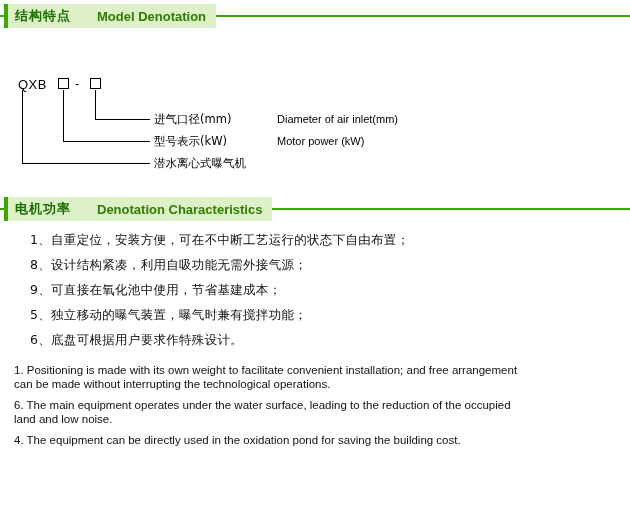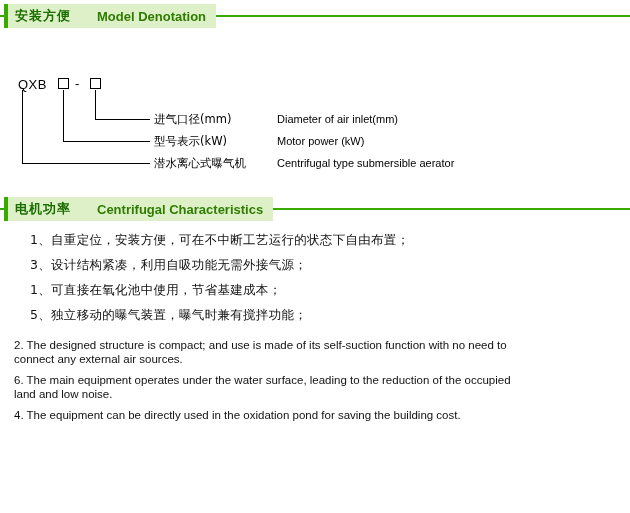--- a/index.html
+++ b/index.html
@@ -139,21 +139,21 @@
     margin: 0 18px 7px 14px;
     line-height: 14px;
   }
 </style>
 </head>
 <body>
 
 <div class="section-head" style="top:4px;">
   <div class="rule"></div>
   <div class="tab">
-    <span class="tab-cn">安装方便</span>
+    <span class="tab-cn">结构特点</span>
     <span class="tab-en">Model Denotation</span>
   </div>
 </div>
 
 <div id="model-diagram">
 
   <span class="code-label">QXB</span>
   <span class="code-box" style="left:58px; top:44px;"></span>
   <span class="code-dash" style="left:75px; top:44px;">-</span>
   <span class="code-box" style="left:90px; top:44px;"></span>
@@ -164,36 +164,36 @@
   <span class="lead-en" style="left:277px; top:79px;">Diameter of air inlet(mm)</span>
 
   <div class="vline" style="left:63px; top:56px; height:51px;"></div>
   <div class="hline" style="left:63px; top:107px; width:87px;"></div>
   <span class="lead-cn" style="left:154px; top:100px;">型号表示(kW)</span>
   <span class="lead-en" style="left:277px; top:101px;">Motor power (kW)</span>
 
   <div class="vline" style="left:22px; top:56px; height:73px;"></div>
   <div class="hline" style="left:22px; top:129px; width:128px;"></div>
   <span class="lead-cn" style="left:154px; top:122px;">潜水离心式曝气机</span>
-  <span class="lead-en" style="left:277px; top:123px;">Centrifugal type submersible aerator</span>
 </div>
 
 <div class="section-head" style="top:197px;">
   <div class="rule"></div>
   <div class="tab">
     <span class="tab-cn">电机功率</span>
-    <span class="tab-en">Centrifugal Characteristics</span>
+    <span class="tab-en">Denotation Characteristics</span>
   </div>
 </div>
 
 <div id="struct-body">
   <p class="cn-item">1、自重定位，安装方便，可在不中断工艺运行的状态下自由布置；</p>
-  <p class="cn-item">3、设计结构紧凑，利用自吸功能无需外接气源；</p>
-  <p class="cn-item">1、可直接在氧化池中使用，节省基建成本；</p>
+  <p class="cn-item">8、设计结构紧凑，利用自吸功能无需外接气源；</p>
+  <p class="cn-item">9、可直接在氧化池中使用，节省基建成本；</p>
   <p class="cn-item">5、独立移动的曝气装置，曝气时兼有搅拌功能；</p>
+  <p class="cn-item">6、底盘可根据用户要求作特殊设计。</p>
 
   <div class="en-list">
-    <p class="en-item">2. The designed structure is compact; and use is made of its self-suction function with no need to connect any external air sources.</p>
+    <p class="en-item">1. Positioning is made with its own weight to facilitate convenient installation; and free arrangement can be made without interrupting the technological operations.</p>
     <p class="en-item">6. The main equipment operates under the water surface, leading to the reduction of the occupied land and low noise.</p>
     <p class="en-item">4. The equipment can be directly used in the oxidation pond for saving the building cost.</p>
 
   </div>
 </div>
 
 </body></html>

